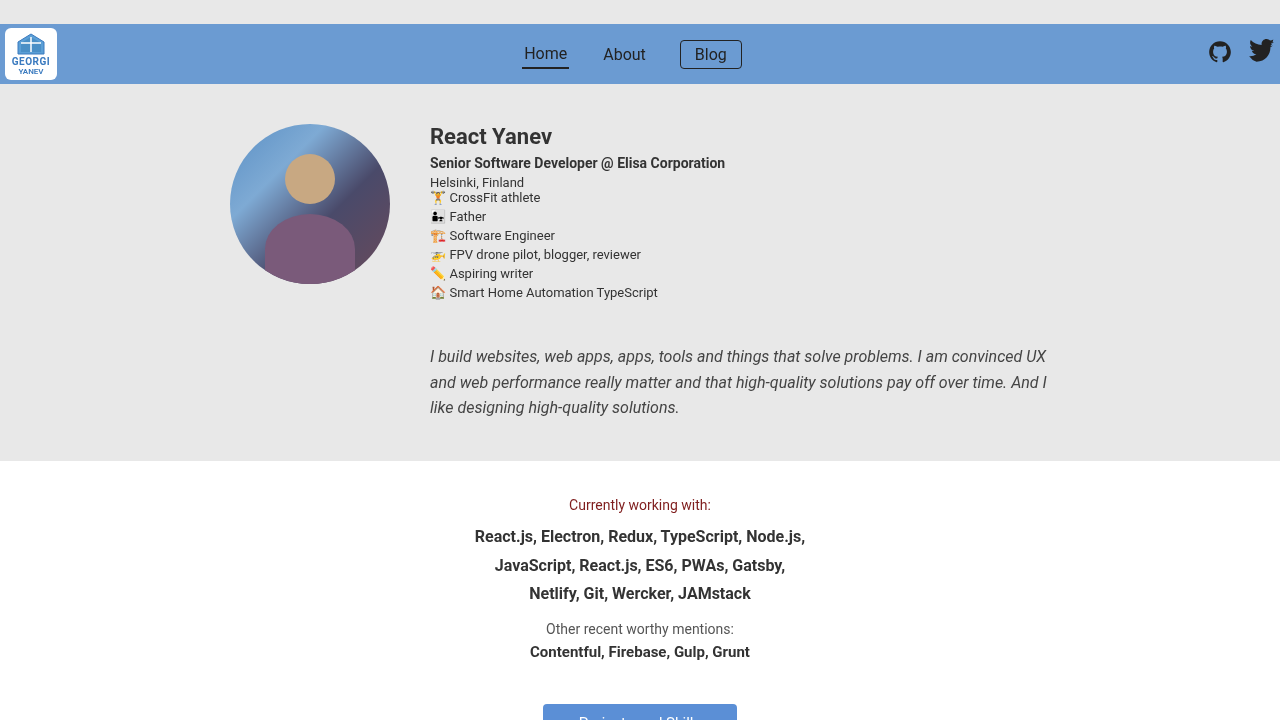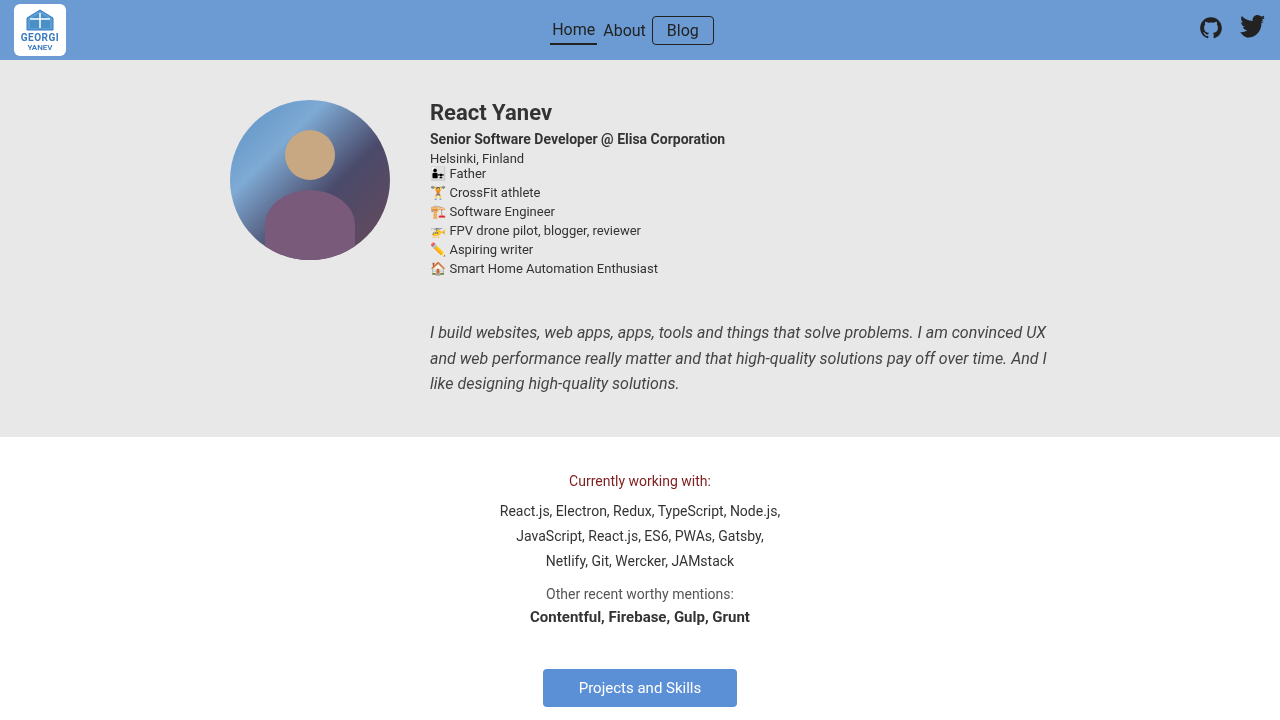--- a/index.html
+++ b/index.html
@@ -4,22 +4,23 @@
   <style>
     * { box-sizing: border-box; margin: 0; padding: 0; }
     body { font-family: -apple-system, BlinkMacSystemFont, 'Segoe UI', Roboto, sans-serif; background: #e8e8e8; color: #333; }
 
     
     .navbar {
       background: #6b9bd2;
       display: flex;
       align-items: center;
       justify-content: space-between;
-      padding: 0 14px;
+      padding: 0 5px;
       height: 60px;
+      margin-top: 24px;
     }
     .navbar-logo {
       display: flex;
       align-items: center;
       gap: 8px;
     }
     .logo-box {
       background: white;
       border-radius: 6px;
       width: 52px;
@@ -41,21 +42,21 @@
       letter-spacing: 0.5px;
     }
     .logo-text-sub {
       font-size: 8px;
       font-weight: 600;
       color: #3a7abf;
     }
     .navbar-nav {
       display: flex;
       align-items: center;
-      gap: 4px;
+      gap: 32px;
     }
     .nav-link {
       color: #222;
       text-decoration: none;
       font-size: 16px;
       padding: 4px 2px;
     }
     .nav-link.active {
       border-bottom: 2px solid #222;
     }
@@ -172,22 +173,22 @@
       background: #ffffff;
       padding: 36px 20px;
       text-align: center;
     }
     .working-label {
       font-size: 14px;
       color: #7f1d1d;
       margin-bottom: 10px;
     }
     .working-tech {
-      font-size: 14px;
-      font-weight: 400;
+      font-size: 16px;
+      font-weight: 700;
       line-height: 1.8;
     }
     .working-mentions-label {
       font-size: 14px;
       color: #555;
       margin-top: 12px;
       margin-bottom: 6px;
     }
     .working-mentions {
       font-size: 15px;
@@ -250,26 +251,26 @@
 <section class="hero">
   <div class="hero-inner">
     <div class="avatar-wrap">
       <div class="avatar-img"></div>
     </div>
     <div class="hero-info">
       <div class="hero-name">React Yanev</div>
       <div class="hero-title">Senior Software Developer @ Elisa Corporation</div>
       <div class="hero-location">Helsinki, Finland</div>
       <ul class="hero-list">
+        <li>🏋️ <span>CrossFit athlete</span></li>
         <li>👨‍👧 <span>Father</span></li>
-        <li>🏋️ <span>CrossFit athlete</span></li>
         <li>🏗️ <span>Software Engineer</span></li>
         <li>🚁 <span>FPV drone pilot, blogger, reviewer</span></li>
         <li>✏️ <span>Aspiring writer</span></li>
-        <li>🏠 <span>Smart Home Automation Enthusiast</span></li>
+        <li>🏠 <span>Smart Home Automation TypeScript</span></li>
       </ul>
     </div>
   </div>
 </section>
 
 <section class="bio-section">
   <p class="bio-text">I build websites, web apps, apps, tools and things that solve problems. I am convinced UX and web performance really matter and that high-quality solutions pay off over time. And I like designing high-quality solutions.</p>
 </section>
 
 <section class="working-section">

